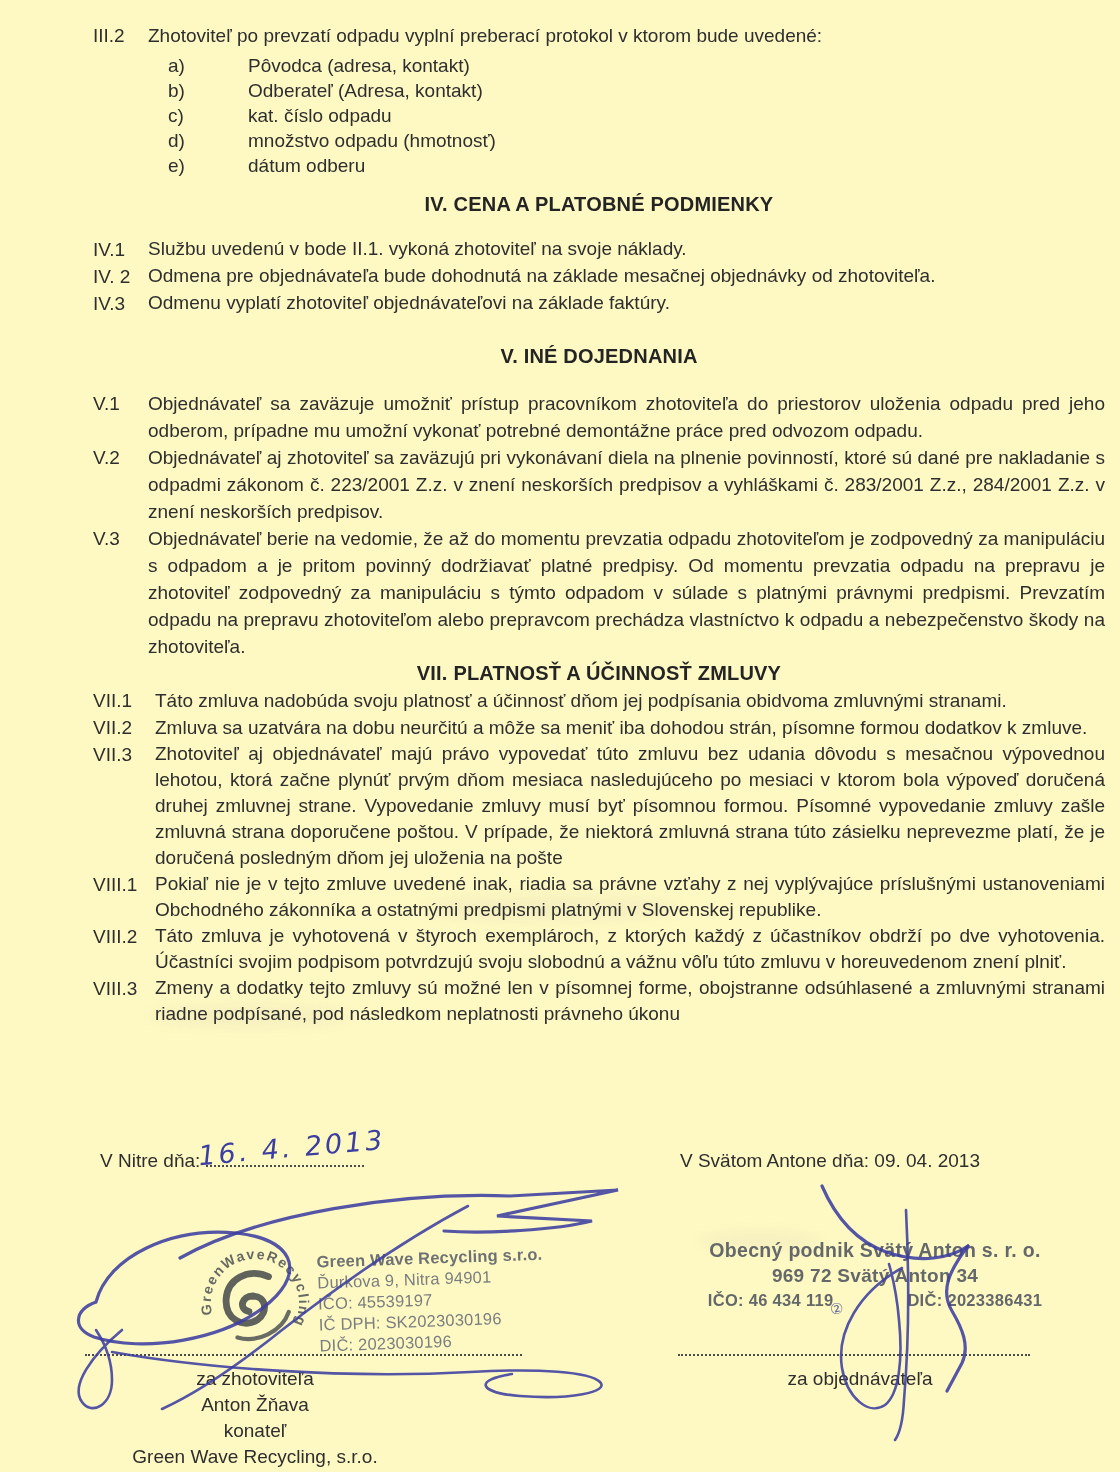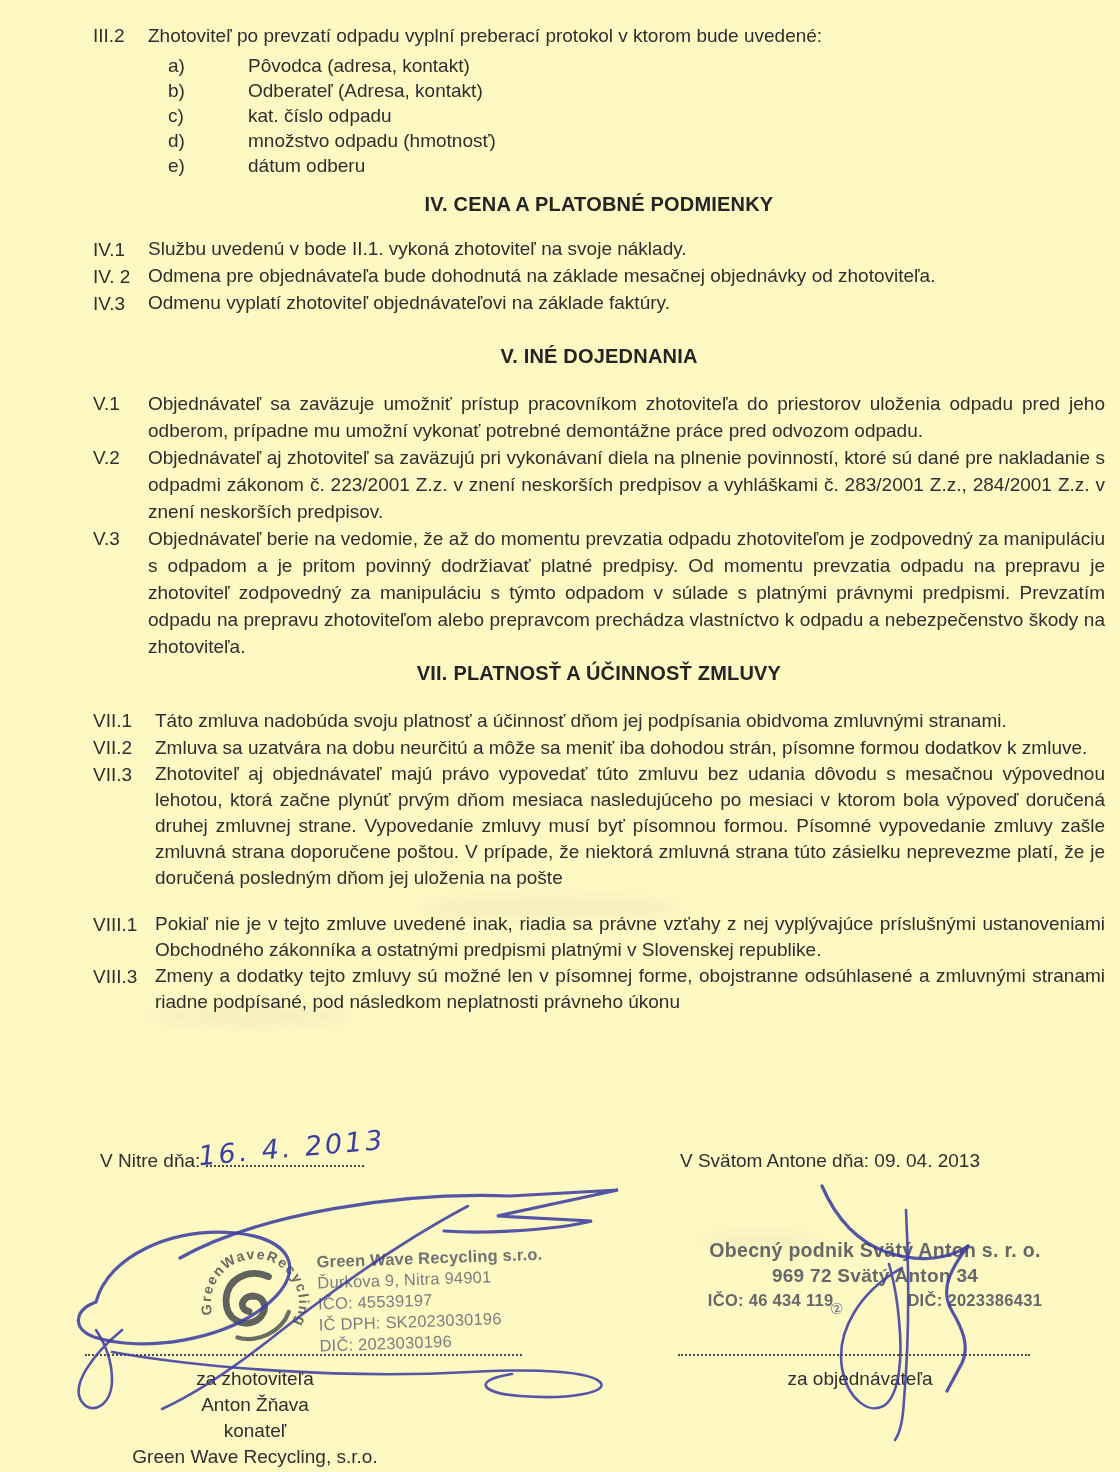--- a/index.html
+++ b/index.html
@@ -35,21 +35,21 @@
     letter-spacing:.2px;color:#242424;
   }
   .h-iv{margin-top:13px;}
   .h-v{margin-top:26px;}
   .h-vii{}
   .h-viii{margin-top:6px;}
   .list-iv{margin-top:18px;line-height:26px;}
   .list-v{margin-top:20px;}
   .lh26 .txt{line-height:26px;}
   .m0{margin-top:0;}
-  .mt16{margin-top:20px;}
+  .mt16{margin-top:0;}
 
   
   .abs{position:absolute;}
   .date-left{left:100px;top:1150px;font-size:19px;}
   .date-left .dots{
     display:inline-block;width:158px;height:14px;margin-left:6px;
     border-bottom:2px dotted #4a4a4a;
   }
   .hand-date{
     position:absolute;left:198px;top:1132px;
@@ -166,20 +166,24 @@
       <div class="txt just">Zmluva sa uzatvára na dobu neurčitú a môže sa meniť iba dohodou strán, písomne formou dodatkov k zmluve.</div>
     </div>
     <div class="clause lh26">
       <div class="num wide">VII.3</div>
       <div class="txt just">Zhotoviteľ aj objednávateľ majú právo vypovedať túto  zmluvu bez udania dôvodu s mesačnou výpovednou lehotou, ktorá začne plynúť prvým dňom mesiaca nasledujúceho po mesiaci v ktorom bola výpoveď doručená druhej zmluvnej strane. Vypovedanie zmluvy musí byť písomnou formou. Písomné vypovedanie zmluvy zašle zmluvná strana doporučene poštou. V prípade, že niektorá zmluvná strana túto zásielku neprevezme platí, že je doručená posledným dňom jej uloženia na pošte</div>
     </div>
 
     <div class="clause mt16 lh26">
       <div class="num wide">VIII.1</div>
       <div class="txt just">Pokiaľ nie je v tejto zmluve uvedené inak, riadia sa právne vzťahy z nej vyplývajúce príslušnými ustanoveniami Obchodného zákonníka a ostatnými predpismi platnými v Slovenskej republike.</div>
+    </div>
+    <div class="clause lh26">
+      <div class="num wide">VIII.2</div>
+      <div class="txt just">Táto zmluva je vyhotovená v štyroch exemplároch, z ktorých každý z účastníkov obdrží po dve vyhotovenia. Účastníci svojim podpisom potvrdzujú svoju slobodnú a vážnu vôľu túto zmluvu v horeuvedenom znení plniť.</div>
     </div>
     <div class="clause lh26">
       <div class="num wide">VIII.3</div>
       <div class="txt just">Zmeny a dodatky tejto zmluvy sú možné len v písomnej forme, obojstranne odsúhlasené a zmluvnými stranami riadne podpísané, pod následkom neplatnosti právneho úkonu</div>
     </div>
   </div>
 
   <div class="abs date-left">
     <span>V Nitre dňa:</span><span class="dots"></span>
   </div>

